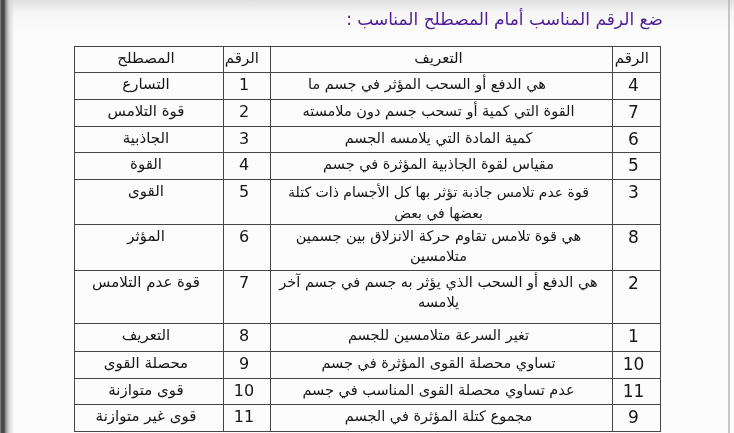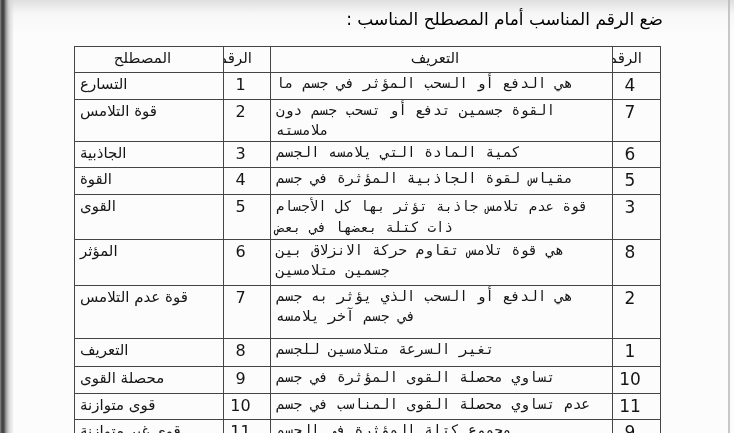--- a/index.html
+++ b/index.html
@@ -22,45 +22,45 @@
     pointer-events: none;
   }
   .scan-right-edge {
     position: absolute; left: 728px; top: 0; width: 2px; height: 433px;
     background: #b5b5b5; opacity: 0.75; pointer-events: none;
   }
   
   .title {
     position: absolute; top: 9px; right: 71px;
     direction: rtl; text-align: right;
-    font-size: 17px; color: #000000;
+    font-size: 17px; color: #4c1d95;
     letter-spacing: 0.2px;
     white-space: nowrap;
   }
   
   .match-table-wrap { position: absolute; left: 74px; top: 46px; }
   table.match {
     direction: rtl;
     border-collapse: collapse;
     table-layout: fixed;
     width: 586px;
     background: transparent;
   }
   table.match td, table.match th {
     border: 1.5px solid #454545;
     vertical-align: top;
     font-weight: normal;
-    padding: 2px 18px 0 5px;
+    padding: 2px 11px 0 5px;
     overflow: hidden;
   }
   th { font-size: 15px; text-align: center; }
-  td.term { font-size: 15px; text-align: left; margin-left: 7px; }
+  td.term { font-size: 15px; text-align: center; margin-left: 7px; }
   td.num  { font-size: 16px; text-align: center; font-family: "DejaVu Sans", sans-serif; }
   td.ans  { font-size: 17px; text-align: center; font-family: "DejaVu Sans", sans-serif; }
-  td.def  { font-size: 14.5px; text-align: left; line-height: 1.35; padding-right: 6px; padding-left: 8px; font-family: Liberation Mono, monospace; }
+  td.def  { font-size: 14.5px; text-align: center; line-height: 1.35; padding-right: 6px; padding-left: 8px; }
   td.def.indent { padding-right: 34px; }
   td.def.small { font-size: 14px; line-height: 1.5; }
   tr.h26 { height: 26px; } tr.h27 { height: 27px; } tr.h28 { height: 28px; }
   tr.h39 { height: 39px; } tr.h46 { height: 46px; } tr.h53 { height: 53px; }
 </style>
 </head>
 <body>
 
 <div class="scan-top-shade"></div>
 <div class="scan-left-edge"></div>
@@ -84,21 +84,21 @@
       <th>المصطلح</th>
     </tr>
     <tr class="h27">
       <td class="ans">4</td>
       <td class="def indent">هي الدفع أو السحب المؤثر في جسم ما</td>
       <td class="num">1</td>
       <td class="term">التسارع</td>
     </tr>
     <tr class="h27">
       <td class="ans">7</td>
-      <td class="def">القوة جسمين تدفع أو تسحب جسم دون ملامسته</td>
+      <td class="def">القوة التي كمية أو تسحب جسم دون ملامسته</td>
       <td class="num">2</td>
       <td class="term">قوة التلامس</td>
     </tr>
     <tr class="h26">
       <td class="ans">6</td>
       <td class="def">كمية المادة التي يلامسه الجسم</td>
       <td class="num">3</td>
       <td class="term">الجاذبية</td>
     </tr>
     <tr class="h27">

